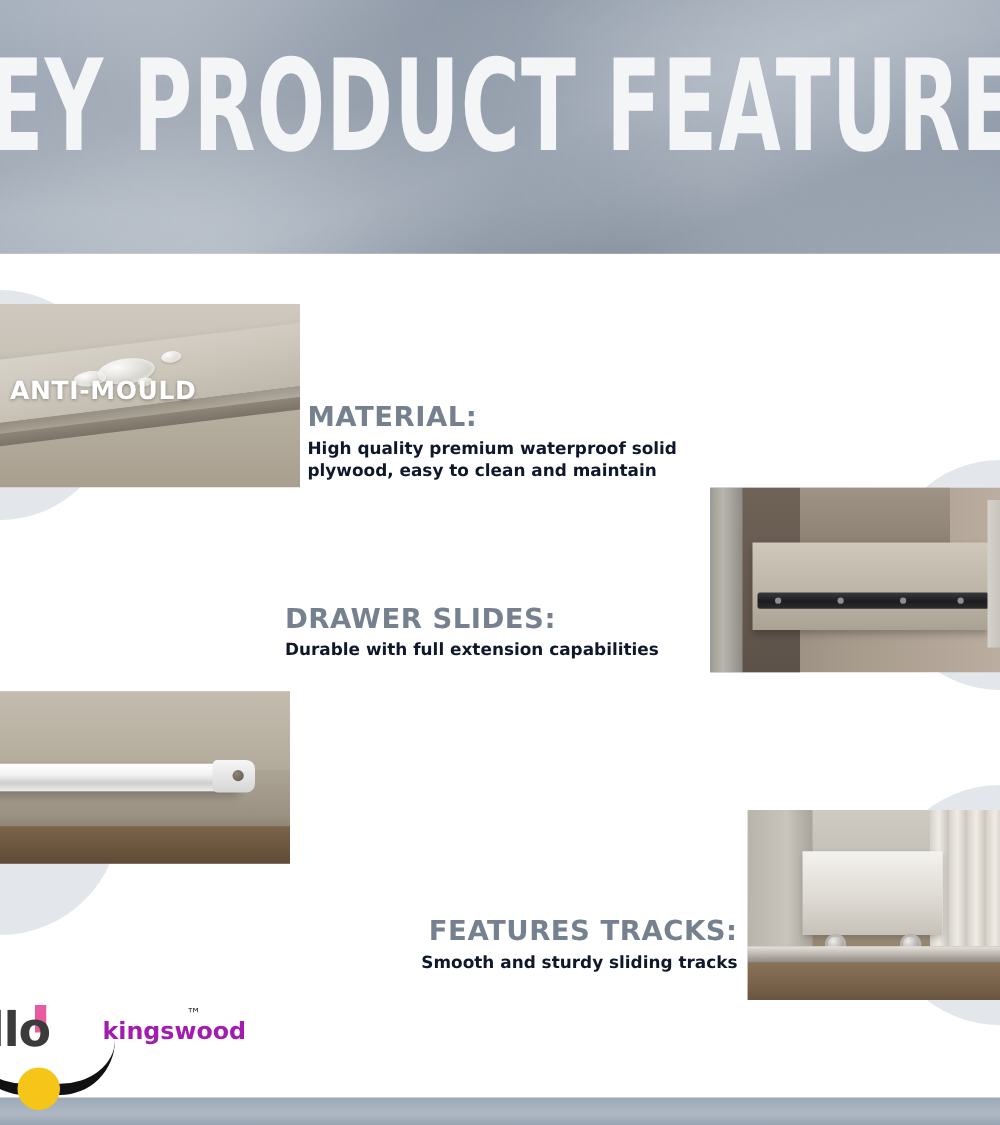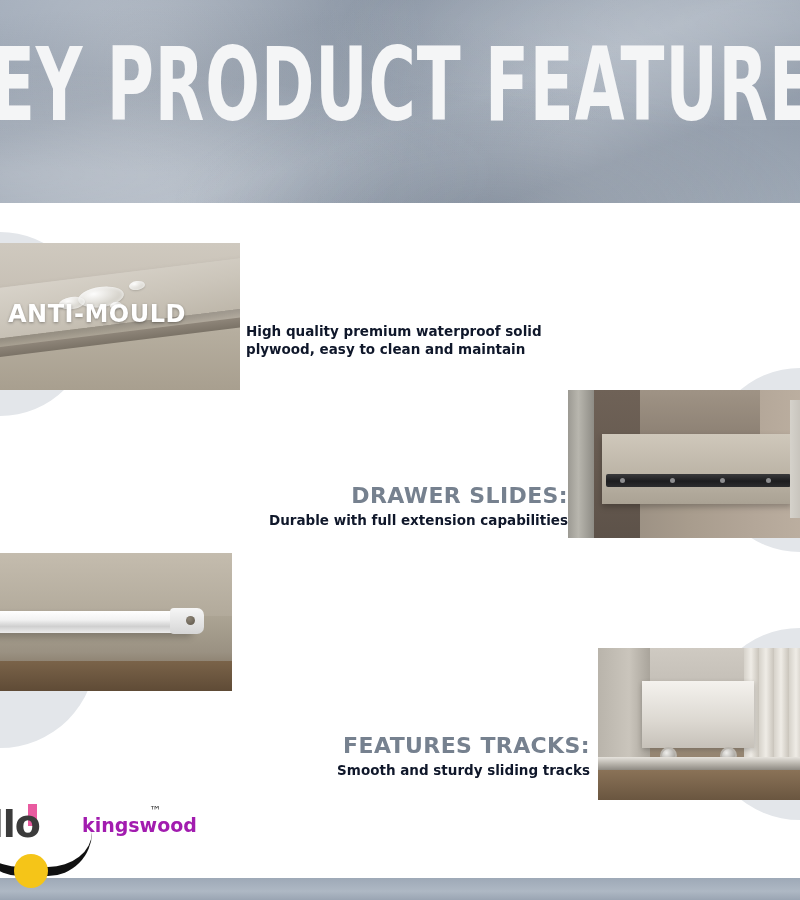--- a/index.html
+++ b/index.html
@@ -120,21 +120,21 @@
   #photo-material .d1 { left: 40%; top: 30%; width: 46px; height: 20px; transform: rotate(-8deg); }
   #photo-material .d2 { left: 33%; top: 37%; width: 26px; height: 12px; transform: rotate(-8deg); }
   #photo-material .d3 { left: 59%; top: 26%; width: 16px; height: 9px; transform: rotate(-8deg); }
   #photo-material .d4 { left: 52%; top: 40%; width: 12px; height: 7px; transform: rotate(-8deg); }
   #anti-mould-label {
     position: absolute;
     left: 8px; top: 300px;
     z-index: 4;
     font-family: "DejaVu Sans", sans-serif;
     font-weight: bold;
-    font-size: 24px;
+    font-size: 20px;
     letter-spacing: 0.5px;
     color: #ffffff;
     text-shadow: 0 1px 3px rgba(0,0,0,0.35);
   }
 
   
   #photo-drawer { left: 568px; top: 390px; width: 262px; height: 148px; }
   #photo-drawer .wall {
     position: absolute; inset: 0;
     background: linear-gradient(90deg, #8e8377 0%, #9a8f82 22%, #a89c8d 46%, #b3a698 70%, #c0b3a4 100%);
@@ -253,21 +253,21 @@
   .feature .desc {
     font-family: "DejaVu Sans", sans-serif;
     font-weight: bold;
     font-size: 13.5px;
     line-height: 18px;
     color: #0f172a;
     margin: 0;
   }
 
   #feature-material { left: 246px; top: 322px; width: 330px; }
-  #feature-drawer   { left: 228px; top: 483px; width: 340px; text-align: right; }
+  #feature-drawer   { left: 228px; top: 483px; width: 340px; }
   #feature-hanging  { left: 242px; top: 628px; width: 330px; }
   #feature-sliding  { left: 250px; top: 733px; width: 340px; text-align: right; }
 
   
   #logo {
     position: absolute;
     left: -34px; top: 798px;
     width: 230px; height: 92px;
     z-index: 6;
   }
@@ -338,20 +338,21 @@
     <div class="board-edge"></div>
     <div class="board-edge2"></div>
     <div class="droplet d1"></div>
     <div class="droplet d2"></div>
     <div class="droplet d3"></div>
     <div class="droplet d4"></div>
   </div>
   <div id="anti-mould-label">ANTI-MOULD</div>
 
   <div class="feature" id="feature-material">
+    <p class="title">MATERIAL:</p>
     <p class="desc">High quality premium waterproof solid plywood, easy to clean and maintain</p>
   </div>
 
   <div class="photo" id="photo-drawer">
     <div class="wall"></div>
     <div class="backpanel"></div>
     <div class="post"></div>
     <div class="panel-dark"></div>
     <div class="drawer-face"></div>
     <div class="rail">

